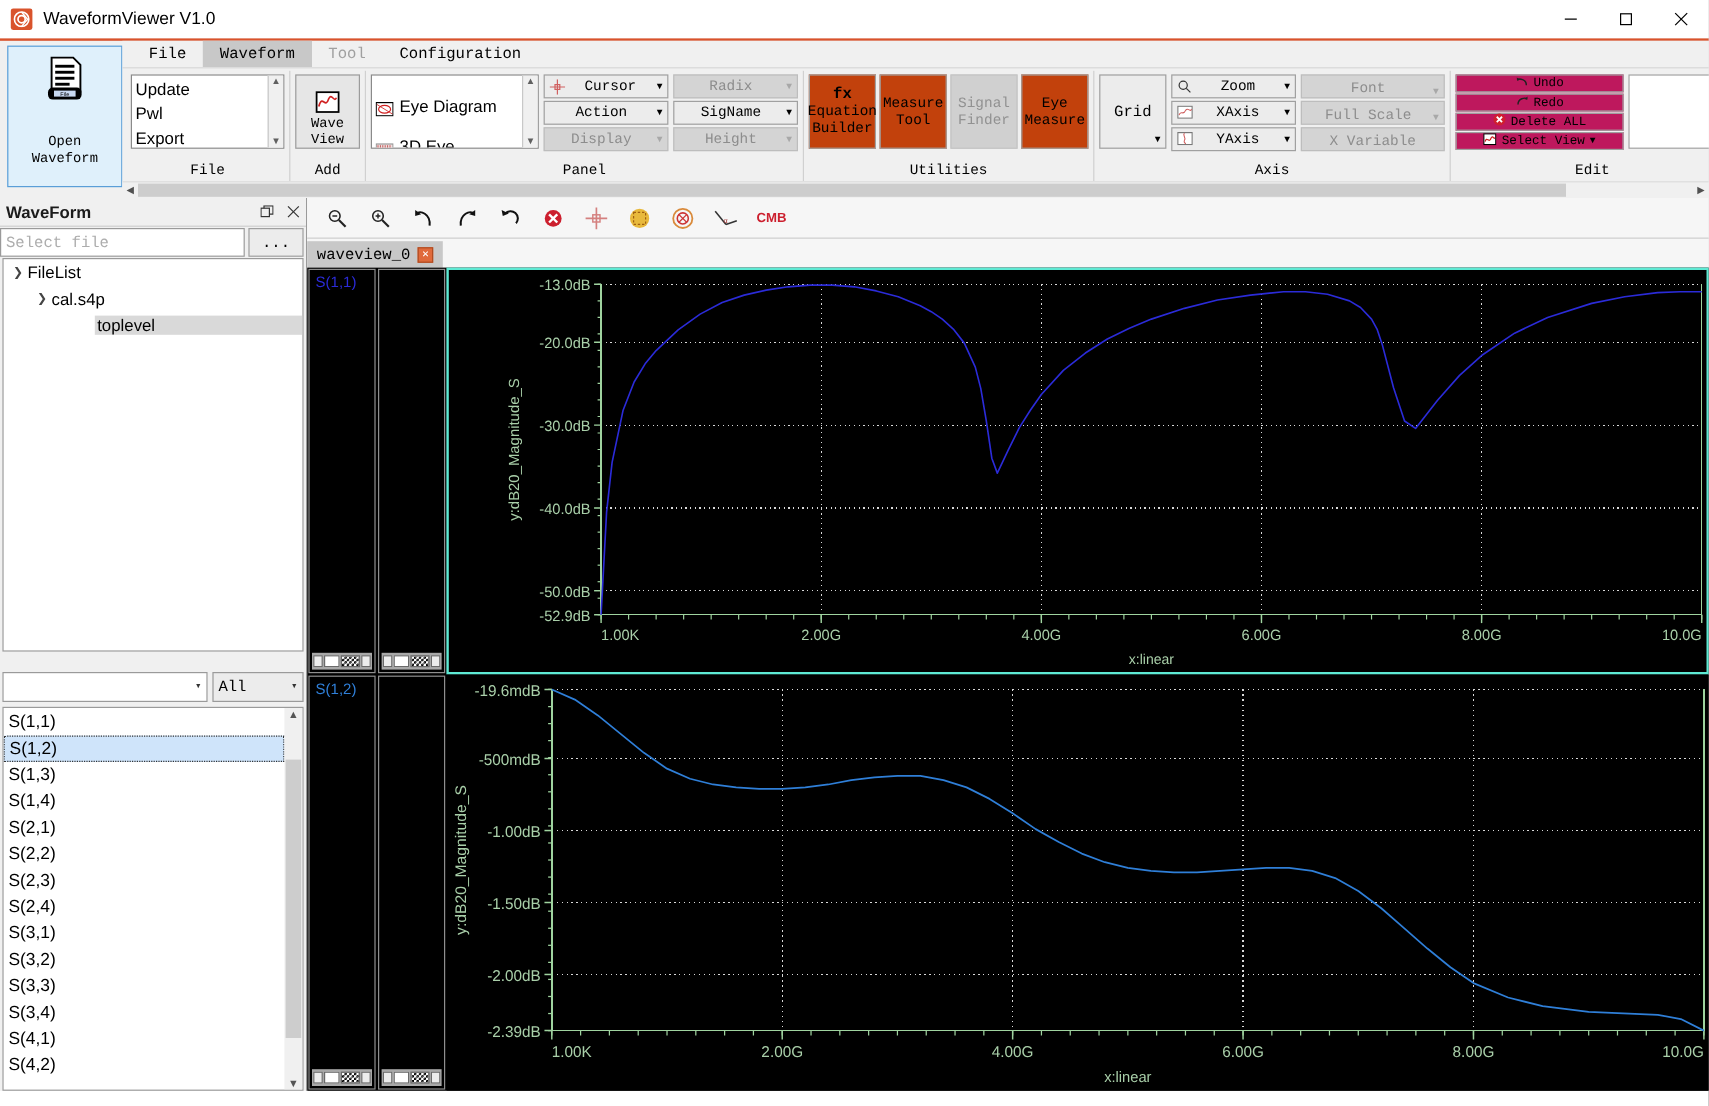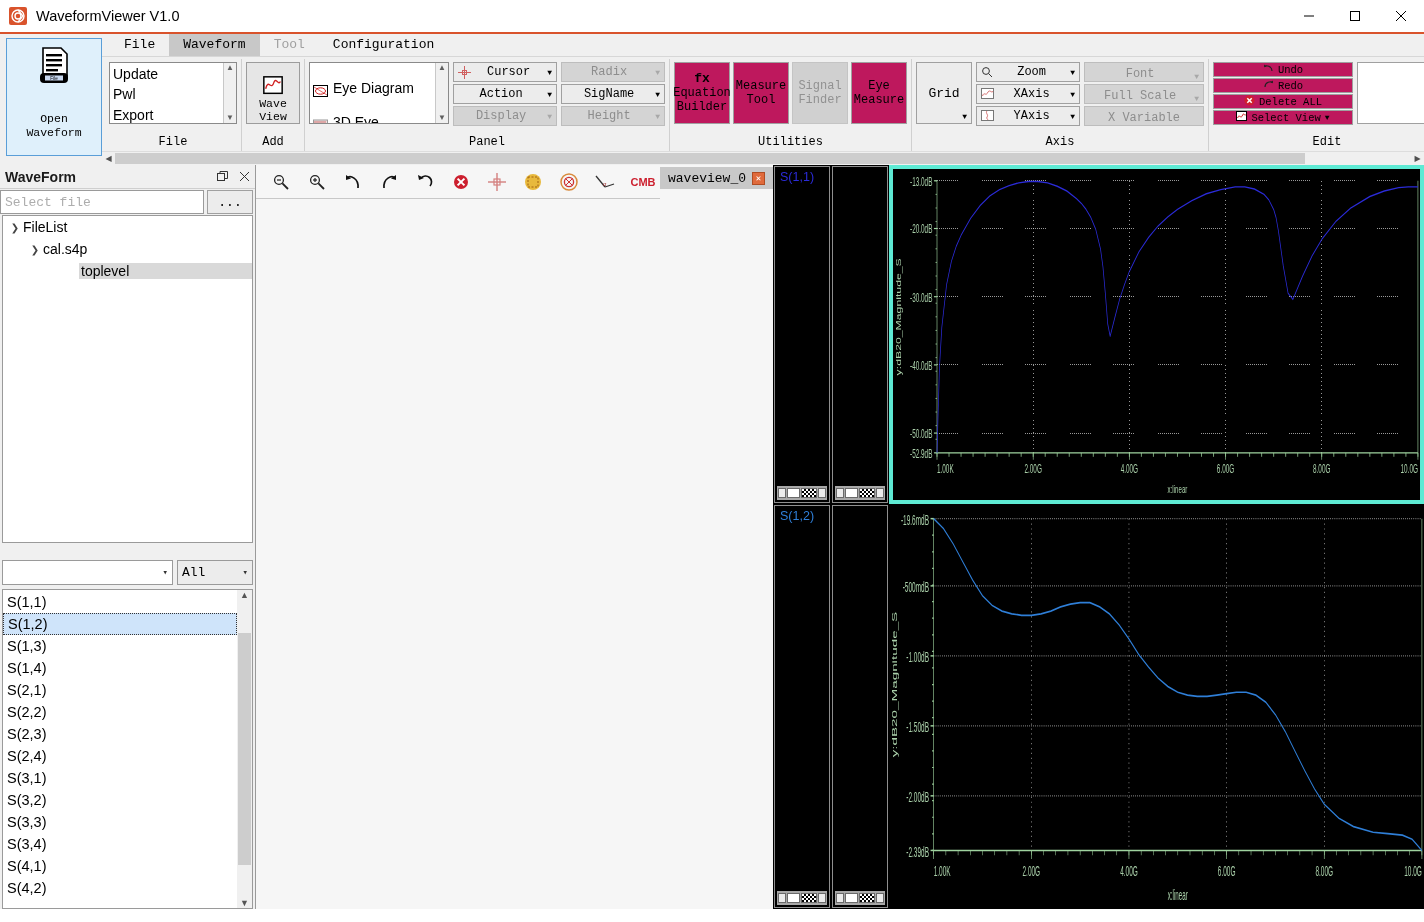--- a/index.html
+++ b/index.html
@@ -72,21 +72,21 @@
   .dd{ height:20px; border:1px solid #a0a0a0; background:#ececec;
        display:flex; align-items:center; padding:0 4px; font-family:"Liberation Mono", monospace; font-size:12px;
        color:#000; }
   .dd.w3{ width:104px; }
   .dd.w4{ width:120px;align-items:flex-end; }
   .dd .txt{flex:1; text-align:center;}
   .dd .caret{ font-size:8px; margin-left:3px;}
   .dd.dis{ background:#d4d4d4; color:#8d8d8d; border-color:#bdbdbd;}
   .dd.dis .caret{color:#a8a8a8;}
 
-  .bigbtn2{ border:1px solid #a0a0a0; background:#be185d; width:56px; height:62px;
+  .bigbtn2{ border:1px solid #a0a0a0; background:#c2410c; width:56px; height:62px;
             font-family:"Liberation Mono", monospace; font-size:12px; color:#000;
             display:flex;flex-direction:column;align-items:center;justify-content:center; line-height:14px; text-align:center;}
   .bigbtn2.dis{ background:#d0d0d0; color:#919191; border-color:#c4c4c4;}
 
   .gridbtn{ width:56px;height:62px;border:1px solid #a0a0a0;background:#ececec;
             display:flex;align-items:center;justify-content:center;position:relative;
             font-family:"Liberation Mono", monospace; font-size:13px;}
   .gridbtn .c{ position:absolute; right:4px; bottom:2px; font-size:8px;}
 
   .editcol{ display:flex; flex-direction:column; gap:1px; }
@@ -127,21 +127,21 @@
   #combo2{ width:76px; background:#ececec;}
   #slist{ flex:1; background:#fff; border:1px solid #9a9a9a; margin:2px 2px 0 2px; display:flex; overflow:hidden;}
   #slist .col{ flex:1; padding-top:1px;}
   .srow{ height:22px; font-size:14.5px; color:#000; padding-left:4px; line-height:22px;}
   .srow.sel{ background:#cfe4fa; border:1px dotted #333; height:22px; line-height:20px;}
   #slist .sb{ width:15px; background:#f0f0f0; display:flex;flex-direction:column;justify-content:space-between;align-items:center;}
   #slist .sb .ar{font-size:9px;color:#555;}
   #slist .sb .th{ width:13px;height:232px;background:#cdcdcd;margin-top:0;}
 
   
-  #plotdock{ flex:1; display:flex; flex-direction:row; background:#f6f6f6; min-width:0;}
+  #plotdock{ flex:1; display:flex; flex-direction:column; background:#f6f6f6; min-width:0;}
   #ptoolbar{ height:34px; display:flex; align-items:center; gap:6px; padding-left:10px; background:#f6f6f6; border-bottom:1px solid #c8c8c8;}
   .tbi{ width:30px;height:26px;display:flex;align-items:center;justify-content:center;}
   #tabrow{ height:24px; display:flex; align-items:flex-end; background:#f6f6f6;}
   #wvtab{ height:22px; background:#c8c8c8; display:flex;align-items:center; gap:6px; padding:0 8px;
           font-family:"Liberation Mono", monospace; font-size:13px;}
   #wvtab .x{ width:13px;height:13px;background:#e06a3b;border:1px solid #b04c22;color:#fff;font-size:9px;
              display:flex;align-items:center;justify-content:center;}
   #plotarea{ flex:1; background:#000; display:flex; flex-direction:column; }
 
   .panel{ display:flex; position:relative; }
@@ -149,21 +149,21 @@
   .sigcol .sl{ font-size:12.5px; padding:3px 0 0 5px; }
   .sigcol .mini{ position:absolute; left:2px; right:2px; bottom:2px; height:14px;
                  background:#a8a8a8; display:flex; align-items:center; padding:0 1px; gap:1px;}
   .sigcol .mini .sq{width:8px;height:10px;background:#ececec;border:1px solid #6a6a6a;}
   .sigcol .mini .bar{flex:1;height:10px;background:#fff;border:1px solid #6a6a6a;}
   .sigcol .mini .hatch{width:16px;height:10px;border:1px solid #6a6a6a;
     background-image:linear-gradient(45deg,#000 25%,transparent 25%,transparent 75%,#000 75%),
                      linear-gradient(45deg,#000 25%,#fff 25%,#fff 75%,#000 75%);
     background-size:4px 4px; background-position:0 0,2px 2px;}
   .chartbox{ flex:1; position:relative; min-width:0; }
-  .chartbox.focused{ border:4px solid #5eead4; }
+  .chartbox.focused{ border:2px solid #5eead4;padding-left:43px; }
   .chartsvg{ display:block; width:100%; height:100%;}
 </style>
 </head>
 <body>
 
 <div id="titlebar">
   <div id="app-icon">
     <svg width="14" height="14" viewBox="0 0 14 14">
       <circle cx="7" cy="7" r="6" fill="none" stroke="#fff" stroke-width="1.4"></circle>
       <circle cx="7" cy="7" r="3" fill="none" stroke="#fff" stroke-width="1.4"></circle>

